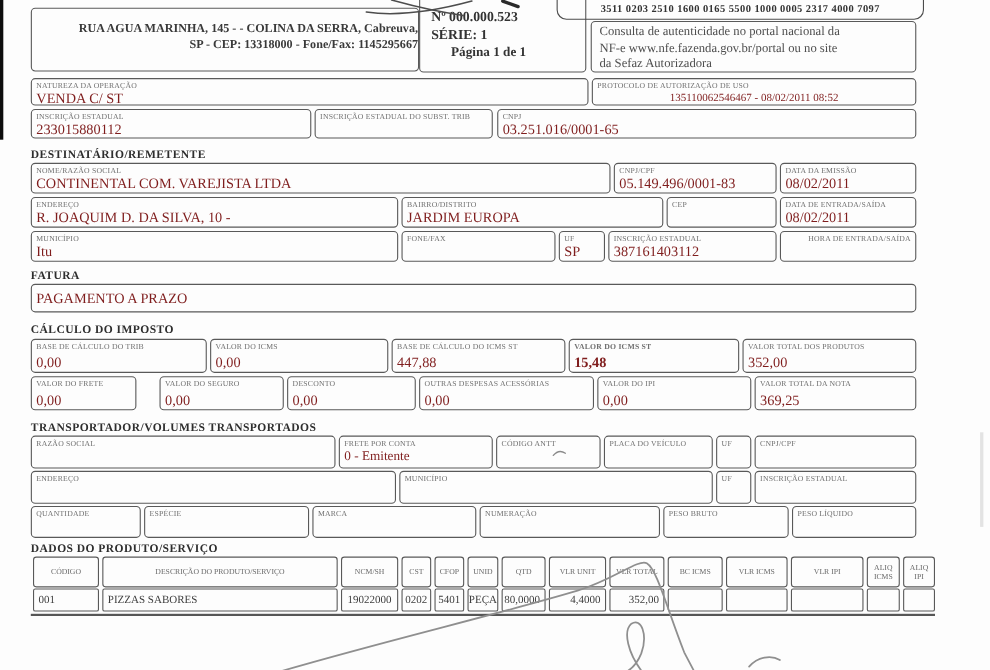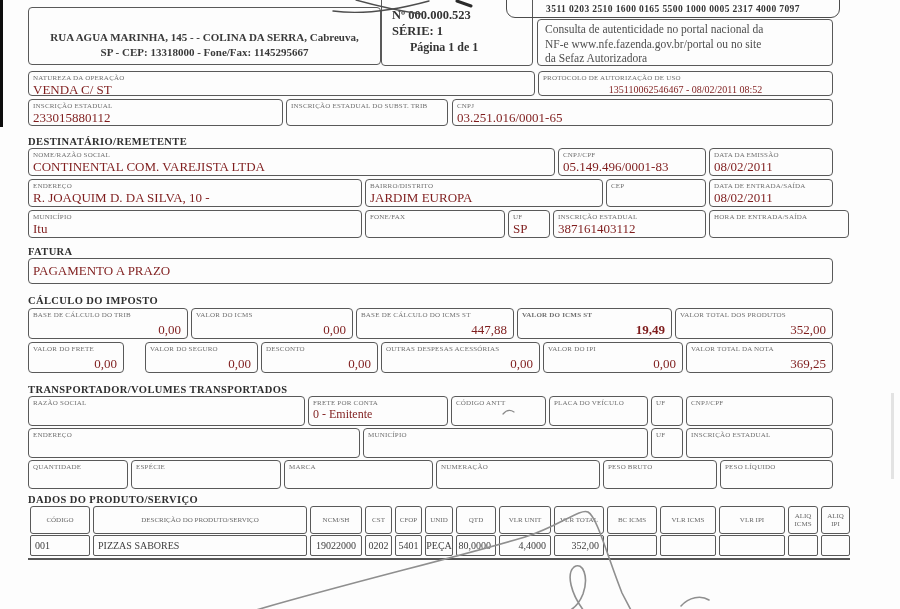--- a/index.html
+++ b/index.html
@@ -3,32 +3,32 @@
 <meta charset="utf-8">
 <style>
   * { margin:0; padding:0; box-sizing:border-box; }
   html,body { width:900px; height:609px; background:#ffffff; }
   body { font-family:"Liberation Serif","DejaVu Serif",serif; }
   .page { position:relative; width:900px; height:609px; background:#fdfdfd; overflow:hidden; }
 
   .fbox { position:absolute; border:1px solid #595959; border-radius:4px; display:flex; flex-direction:column; overflow:hidden; background:transparent; }
   .lbl { font-size:7px; color:#6f6f6f; padding:2px 4px 0; line-height:8px; letter-spacing:.2px; white-space:nowrap; }
   .val { font-size:13px; color:#7f1d1d; padding:0 4px 1px; line-height:15px; white-space:nowrap; }
-  .val.num { text-align:right; margin-top:auto; padding-right:6px; }
+  .val.num { text-align:left; margin-top:auto; padding-right:6px; }
   .val.center { text-align:center; }
   .val.small { font-size:10px; }
 
   .sect { position:absolute; font-weight:bold; font-size:10.5px; color:#2e2e2e; letter-spacing:.4px; white-space:nowrap; }
 
   .hcell { position:absolute; border:1px solid #595959; border-radius:3px; display:flex; align-items:center; justify-content:center; text-align:center; font-size:7px; color:#686868; line-height:8.5px; padding:1px; overflow:hidden; }
   .dcell { position:absolute; border:1px solid #595959; border-radius:2px; font-size:10px; color:#3d3d3d; display:flex; align-items:center; padding:0 4px; overflow:hidden; white-space:nowrap; }
   .dcell.right { justify-content:flex-end; }
   .dcell.center { justify-content:center;text-align:center; }
 
-  .emitter-box { position:absolute; left:28px; top:7px; width:353px; height:58px; border:1px solid #595959; border-radius:4px; text-align:center; font-weight:bold; font-size:11px; color:#3a3a3a; line-height:15px; padding-top:22px; }
+  .emitter-box { position:absolute; left:28px; top:7px; width:353px; height:58px; border:1px solid #595959; border-radius:4px; text-align:right; font-weight:bold; font-size:11px; color:#3a3a3a; line-height:15px; padding-top:11px; }
   .numero-box { position:absolute; left:381px; top:-4px; width:152px; height:70px; border:1px solid #595959; border-radius:4px; font-weight:bold; color:#333; padding:10px 0 0 10px; }
   .numero-box .n1 { font-size:12.5px; line-height:16px; }
   .numero-box .n3 { padding-left:18px; font-size:12px; }
   .key-box { position:absolute; left:506px; top:-9px; width:334px; height:27px; border:1px solid #4c4c4c; border-radius:9px; display:flex; align-items:flex-end; justify-content:center; padding-bottom:3px; font-weight:bold; font-size:9.5px; letter-spacing:.4px; color:#333; white-space:nowrap; }
   .consulta-box { position:absolute; left:537px; top:19px; width:296px; height:47px; border:1px solid #595959; border-radius:4px; font-size:11.5px; color:#4e4e4e; line-height:14.5px; padding:2px 7px; }
 
   .edge-bar { position:absolute; left:0; top:0; width:3px; height:127px; background:#0d0d0d; }
   .scan-streak { position:absolute; left:891px; top:393px; width:3px; height:86px; background:#e3e3e3; }
   .table-bottom-line { position:absolute; left:28px; top:558px; width:822px; height:2px; background:#565656; }
 
@@ -126,21 +126,21 @@
     <span class="val"></span>
   </div>
   <div class="fbox" style="left:508px;top:210px;width:42px;height:28px;">
     <span class="lbl">UF</span>
     <span class="val">SP</span>
   </div>
   <div class="fbox" style="left:553px;top:210px;width:153px;height:28px;">
     <span class="lbl">INSCRIÇÃO ESTADUAL</span>
     <span class="val">387161403112</span>
   </div>
-  <div class="fbox" style="left:709px;top:210px;width:140px;height:28px;">
+  <div class="fbox" style="left:709px;top:210px;width:124px;height:28px;text-align:right;">
     <span class="lbl">HORA DE ENTRADA/SAÍDA</span>
     <span class="val"></span>
   </div>
 
   <div class="sect" style="left:28px;top:246px;">FATURA</div>
   <div class="fbox" style="left:28px;top:258px;width:805px;height:26px;justify-content:center;">
     <span class="val">PAGAMENTO A PRAZO</span>
   </div>
 
   <div class="sect" style="left:28px;top:295px;">CÁLCULO DO IMPOSTO</div>
@@ -152,21 +152,21 @@
   <div class="fbox" style="left:191px;top:308px;width:162px;height:31px;">
     <span class="lbl">VALOR DO ICMS</span>
     <span class="val num">0,00</span>
   </div>
   <div class="fbox" style="left:356px;top:308px;width:158px;height:31px;">
     <span class="lbl">BASE DE CÁLCULO DO ICMS ST</span>
     <span class="val num">447,88</span>
   </div>
   <div class="fbox" style="left:517px;top:308px;width:155px;height:31px;font-weight:bold;">
     <span class="lbl">VALOR DO ICMS ST</span>
-    <span class="val num">19,49</span>
+    <span class="val num">15,48</span>
   </div>
   <div class="fbox" style="left:675px;top:308px;width:158px;height:31px;">
     <span class="lbl">VALOR TOTAL DOS PRODUTOS</span>
     <span class="val num">352,00</span>
   </div>
 
   <div class="fbox" style="left:28px;top:342px;width:96px;height:31px;">
     <span class="lbl">VALOR DO FRETE</span>
     <span class="val num">0,00</span>
   </div>

